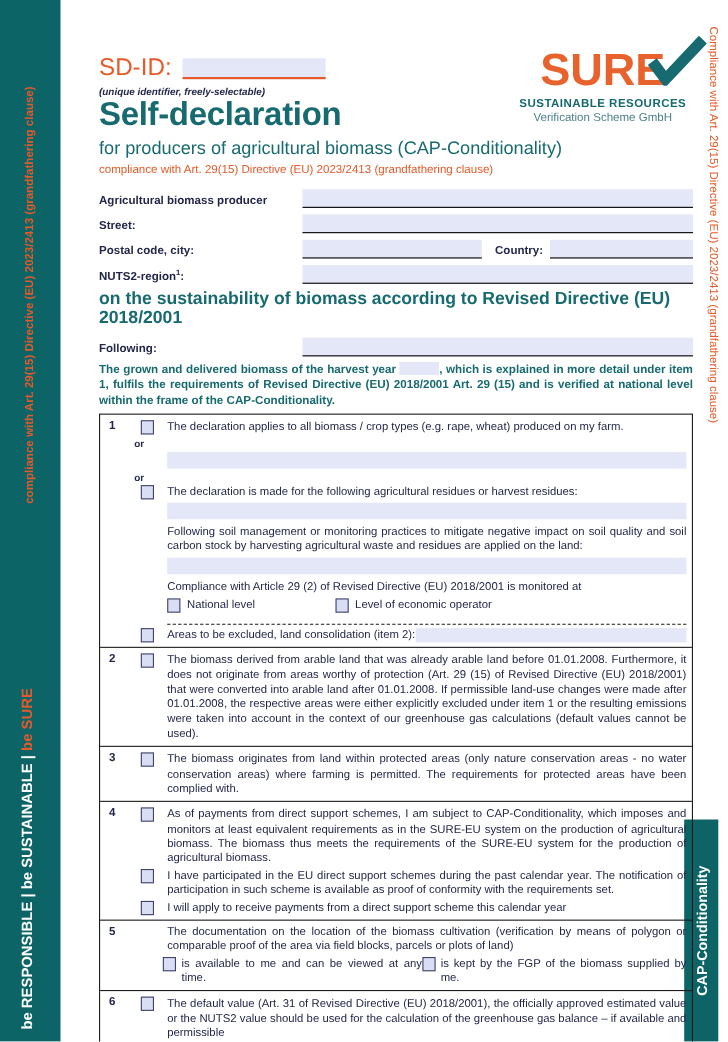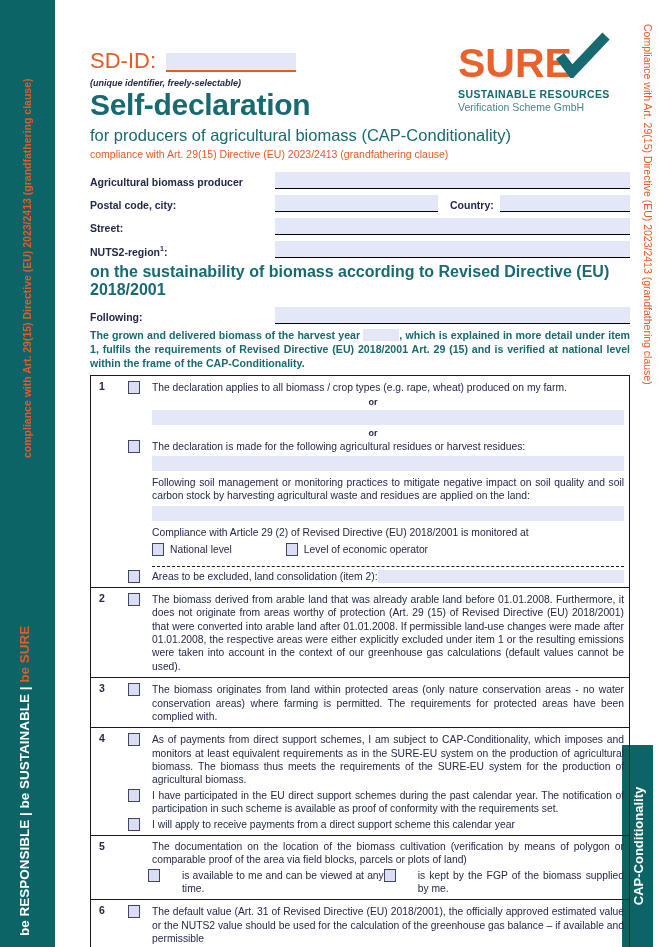--- a/index.html
+++ b/index.html
@@ -27,21 +27,21 @@
   .rightbox-text{position:absolute;left:50%;top:50%;transform:translate(-50%,-50%) rotate(-90deg);font-size:13px;font-weight:bold;color:#fff;white-space:nowrap;}
 
   
   .main{position:absolute;left:90px;top:0;width:540px;}
 
   .sdid-row{display:flex;align-items:flex-end;gap:10px;margin-top:50px;}
   .sdid-label{font-size:22px;color:var(--orange);line-height:1;}
   .sdid-field{width:130px;height:19px;background:var(--lav);border-bottom:2px solid var(--orange);}
   .sdid-note{font-size:9px;font-style:italic;font-weight:bold;margin-top:6px;}
 
-  .logo{position:absolute;left:368px;top:44px;width:180px;}
+  .logo{position:absolute;left:368px;top:44px;width:180px;text-align:center;}
   .logo-wordwrap{position:relative;display:inline-block;}
   .logo-word{font-size:41px;font-weight:bold;color:var(--logo-orange);letter-spacing:0px;line-height:0.95;}
   .logo-check{position:absolute;right:-38px;top:-12px;}
   .logo-tag{font-size:10.5px;font-weight:bold;color:var(--teal-text);letter-spacing:0.4px;margin-top:5px;}
   .logo-sub{font-size:10.5px;color:#4d8289;margin-top:1px;}
 
   .title{font-size:30px;font-weight:600;color:var(--teal-text);letter-spacing:-0.3px;}
   .subtitle{font-size:16.5px;color:var(--teal-text);margin-top:4px;}
   .compliance-line{font-size:10.5px;color:var(--orange);margin-top:3px;}
 
@@ -59,32 +59,32 @@
 
   
   .table{margin-top:5px;border:1px solid #1a1a1a;}
   .item{display:grid;grid-template-columns:32px 1fr;padding:3px 5px 4px 5px;border-top:1px solid #1a1a1a;}
   .item:first-child{border-top:none;}
   .inum{font-weight:bold;font-size:10.5px;padding-left:3px;padding-top:1px;}
   .istack{display:flex;flex-direction:column;}
   .crow{display:grid;grid-template-columns:24px 1fr;align-items:start;margin-top:2px;}
   .cbox{width:12px;height:13px;background:var(--cbox);border:1px solid #3f4468;margin-top:0px;flex:none;}
   .itext{font-size:10.3px;line-height:1.3;text-align:justify;color:var(--ink);}
-  .or{font-size:9px;font-weight:bold;margin-left:-6px;line-height:1;margin-top:3px;text-align:center;}
+  .or{font-size:9px;font-weight:bold;margin-left:-6px;line-height:1;margin-top:3px;}
   .subfield{height:15px;background:var(--lav);margin-left:24px;margin-top:3px;margin-bottom:1px;}
   .subtext{margin-left:24px;margin-top:4px;}
-  .optrow{display:flex;align-items:center;margin-left:24px;margin-top:4px;margin-bottom:3px;}
+  .optrow{display:flex;align-items:center;margin-left:24px;margin-top:4px;margin-bottom:3px;gap:19px;}
   .optrow .grp{display:flex;align-items:center;gap:6px;}
   .optrow .grp + .grp{margin-left:54px;}
   .dash{border-top:1px dashed #1a1a1a;margin-left:24px;margin-top:6px;}
   .arearow{display:grid;grid-template-columns:24px 1fr;margin-top:3px;}
   .areainner{display:flex;align-items:flex-end;gap:0;}
   .areafield{flex:1;height:13px;background:var(--lav);}
   .i5opts{display:flex;justify-content:space-between;margin-left:20px;margin-top:2px;}
-  .i5opts .grp{display:flex;align-items:flex-start;gap:22px;}
+  .i5opts .grp{display:flex;align-items:flex-start;gap:5px;}
 </style>
 </head>
 <body>
 
 <div class="page">
 
   <div class="leftbar"></div>
   <div class="vtext left-top-text">compliance with Art. 29(15) Directive (EU) 2023/2413 (grandfathering clause)</div>
   <div class="vtext left-bottom-text"><span>be RESPONSIBLE | be SUSTAINABLE | </span><span class="besure">be SURE</span></div>
 
@@ -115,27 +115,27 @@
     <div class="title">Self-declaration</div>
     <div class="subtitle">for producers of agricultural biomass (CAP-Conditionality)</div>
     <div class="compliance-line">compliance with Art. 29(15) Directive (EU) 2023/2413 (grandfathering clause)</div>
 
     <div class="fields">
       <div class="frow">
         <span class="flabel">Agricultural biomass producer</span>
         <span class="ffield"></span>
       </div>
       <div class="frow">
+        <span class="flabel">Street:</span>
+        <span class="ffield"></span>
+      </div>
+      <div class="frow">
         <span class="flabel">Postal code, city:</span>
         <span class="ffield postal"></span>
         <span class="flabel country">Country:</span>
-        <span class="ffield"></span>
-      </div>
-      <div class="frow">
-        <span class="flabel">Street:</span>
         <span class="ffield"></span>
       </div>
       <div class="frow">
         <span class="flabel"><span>NUTS2-region</span><sup>1</sup><span>:</span></span>
         <span class="ffield"></span>
       </div>
       <div class="sustain-line">on the sustainability of biomass according to Revised Directive (EU) 2018/2001</div>
       <div class="frow">
         <span class="flabel">Following:</span>
         <span class="ffield"></span>

